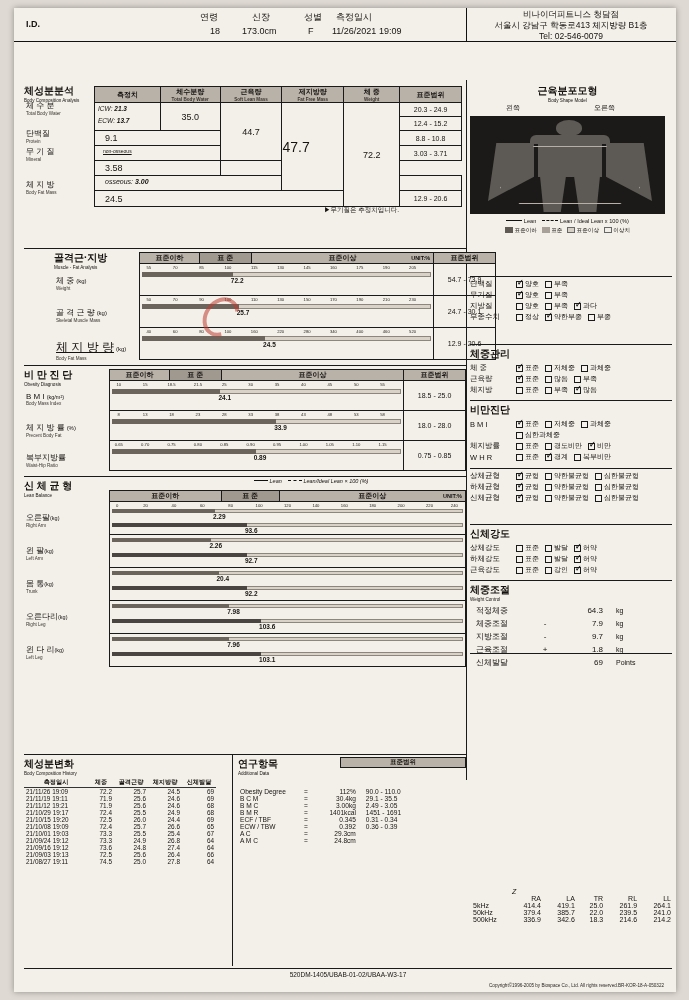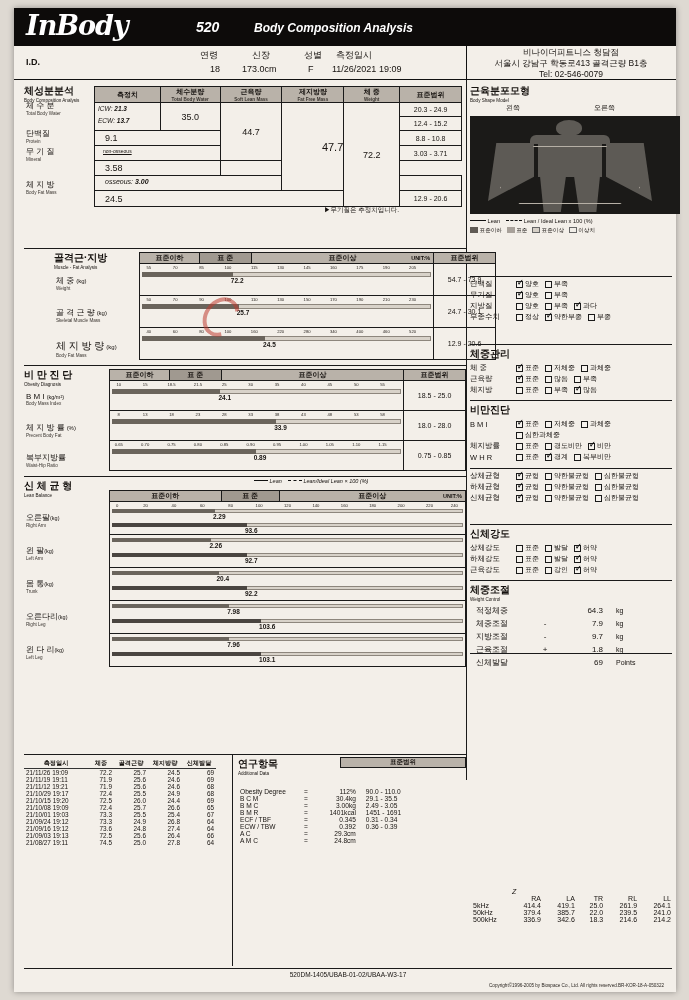--- a/index.html
+++ b/index.html
@@ -96,48 +96,41 @@
     border-right-color:transparent; border-top-color:rgba(190,60,50,0.55);
     border-radius:50%; transform:rotate(35deg);
   }
   .unitpct { font-size:5.5px; font-weight:bold; }
 </style>
 </head>
 <body>
 
 <div class="sheet">
 
-  <div class="hdr">
-    <div class="logo">
-      <span>In</span><span class="b">Body</span>
-    </div>
-    <div class="model">520</div>
-    <div class="hdr-title" style="left:240px;">Body Composition Analysis</div>
-  </div>
 
   <div class="idblk">
     <div class="lbl" style="left:12px; top:11px; font-weight:bold;">I.D.</div>
 
     <div class="lbl" style="left:186px; top:3px;">연령</div>
     <div class="val" style="left:196px; top:18px;">18</div>
 
     <div class="lbl" style="left:238px; top:3px;">신장</div>
     <div class="val" style="left:228px; top:18px;">173.0cm</div>
 
     <div class="lbl" style="left:290px; top:3px;">성별</div>
     <div class="val" style="left:294px; top:18px;">F</div>
 
     <div class="lbl" style="left:322px; top:3px;">측정일시</div>
     <div class="val" style="left:318px; top:18px;">11/26/2021 19:09</div>
 
     <div class="vdiv" style="left:452px;"></div>
     <div style="position:absolute; left:452px; right:0; top:1px;">
       <div class="clinic" style="position:relative; top:0;">
         <div>비나이더피트니스 청담점</div>
-        <div>서울시 강남구 학동로413 골격근량 B1층</div>
+        <div>서울시 강남구 학동로413 체지방량 B1층</div>
         <div>Tel: 02-546-0079</div>
       </div>
     </div>
   </div>
 
   <div class="vline" style="left:452px; top:72px; height:700px;"></div>
 
   <div style="position:absolute; left:10px; top:76px; width:440px;">
     <div class="secttl">
       <span>체성분분석</span>
@@ -176,21 +169,21 @@
             <span>ICW:</span>
             <span style="font-weight:bold;">21.3</span>
           </div>
           <div style="position:absolute; left:3px; top:14px; font-size:6.5px; font-style:italic;">
             <span>ECW:</span>
             <span style="font-weight:bold;">13.7</span>
           </div>
         </td>
         <td rowspan="2" style="text-align:center; font-size:9px;">35.0</td>
         <td rowspan="4" style="text-align:center; font-size:9px; vertical-align:middle;">44.7</td>
-        <td rowspan="6" style="text-align:right; font-size:11px; vertical-align:middle;">47.7</td>
+        <td rowspan="6" style="text-align:left; font-size:14px; vertical-align:middle;">47.7</td>
         <td rowspan="8" style="text-align:center; font-size:9px; vertical-align:middle;">72.2</td>
         <td style="text-align:center; height:14px;">20.3 - 24.9</td>
       </tr>
       <tr>
             <td style="text-align:center; height:14px;">12.4 - 15.2</td>
           </tr>
       <tr>
         <td colspan="2" style="height:15px; text-align:left; padding-left:10px; font-size:9px;">9.1</td>
         <td style="text-align:center;">8.8 - 10.8</td>
       </tr>
@@ -338,21 +331,21 @@
         <span style="font-size:8px;">체 중</span>
         <span style="font-size:6px;">(kg)</span>
         <div class="cap">Weight</div>
       </div>
       <div style="height:32px; padding-top:8px;">
         <span style="font-size:8px;">골 격 근 량</span>
         <span style="font-size:6px;">(kg)</span>
         <div class="cap">Skeletal Muscle Mass</div>
       </div>
       <div style="height:32px; padding-top:8px;">
-        <span style="font-size:10px;">체 지 방 량</span>
+        <span style="font-size:12px;text-decoration:underline;">체 지 방 량</span>
         <span style="font-size:6px;">(kg)</span>
         <div class="cap">Body Fat Mass</div>
       </div>
     </div>
     <div class="redmark" style="left:150px; top:45px; width:34px; height:42px;"></div>
   </div>
 
   <div class="hline" style="left:10px; top:357px; width:442px;"></div>
 
   <div style="position:absolute; left:10px; top:360px; width:442px;">
@@ -579,21 +572,21 @@
         <span style="font-size:8px;">오른다리</span><span style="font-size:5.5px;">(kg)</span>
         <div class="cap">Right Leg</div>
       </div>
       <div style="height:33px; padding-top:9px;">
         <span style="font-size:8px;">왼 다 리</span><span style="font-size:5.5px;">(kg)</span>
         <div class="cap">Left Leg</div>
       </div>
     </div>
   </div>
 
-  <div style="position:absolute; left:456px; top:76px; width:210px;">
+  <div style="position:absolute; left:456px; top:76px; width:195px;text-align:center;">
     <div class="secttl">
       <span>근육분포모형</span>
       <span class="en">Body Shape Model</span>
     </div>
     <div style="position:relative; height:12px;">
       <div style="position:absolute; left:36px; font-size:7px;">왼쪽</div>
       <div style="position:absolute; left:124px; font-size:7px;">오른쪽</div>
     </div>
     <div class="shape" style="height:98px; margin-top:1px;">
 
@@ -991,20 +984,24 @@
         <td>18.3</td>
         <td>214.6</td>
         <td>214.2</td>
       </tr>
     </tbody>
       </table>
   </div>
 
   <div class="hline" style="left:10px; top:746px; width:442px;"></div>
   <div style="position:absolute; left:10px; top:749px; width:205px;">
+    <div class="secttl">
+      <span>체성분변화</span>
+      <span class="en">Body Composition History</span>
+    </div>
     <table class="hist" style="margin-top:2px;">
       <tbody>
           <tr>
         <td class="h" style="width:64px;">측정일시</td>
         <td class="h" style="width:26px;">체중</td>
         <td class="h" style="width:34px;">골격근량</td>
         <td class="h" style="width:34px;">체지방량</td>
         <td class="h" style="width:34px;">신체발달</td>
       </tr>
       <tr>

